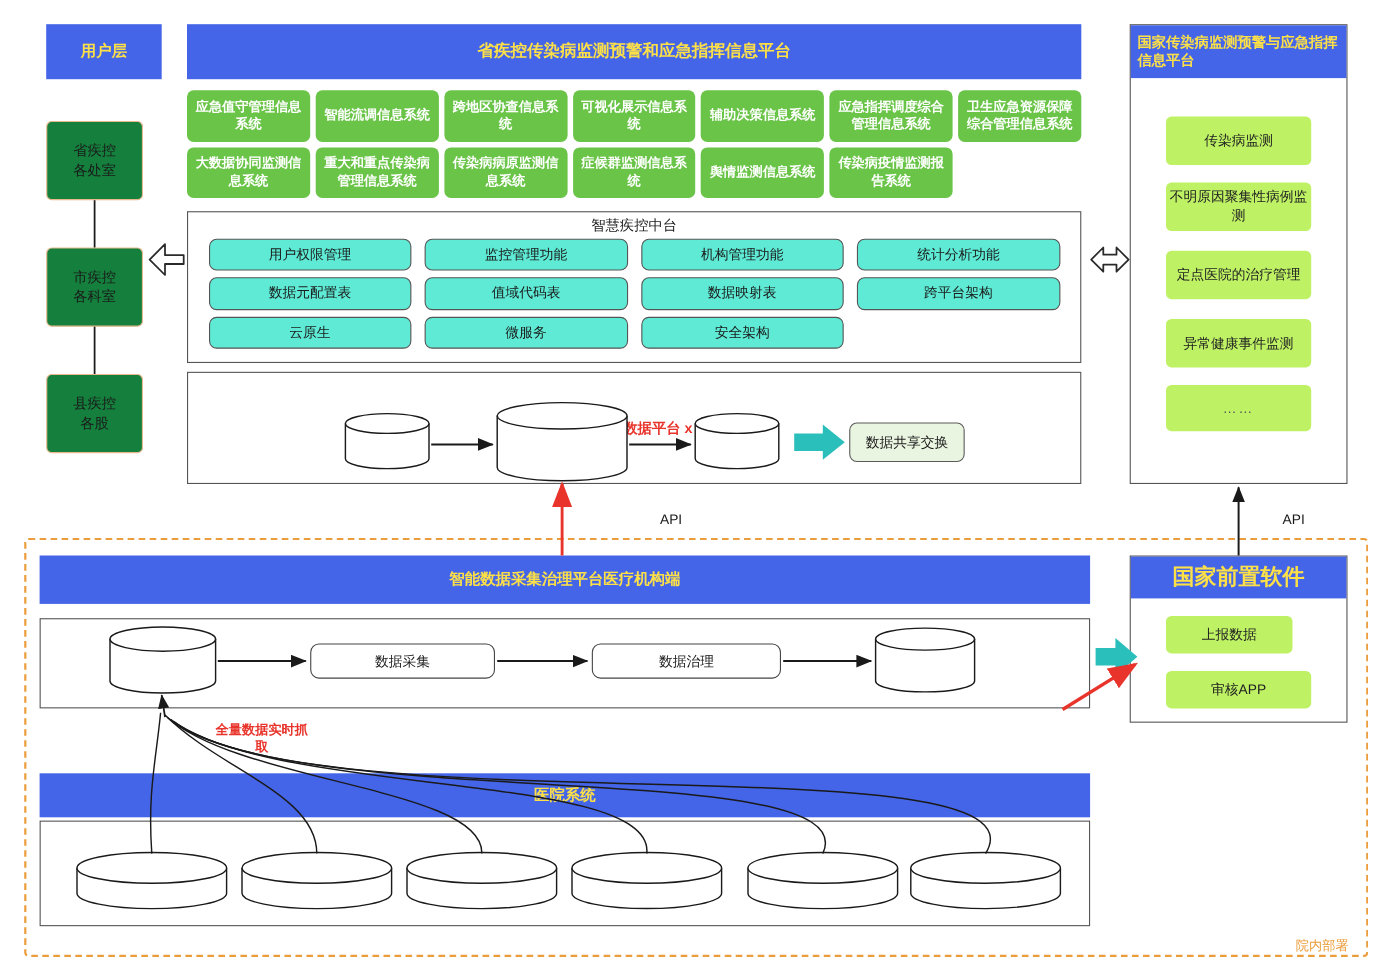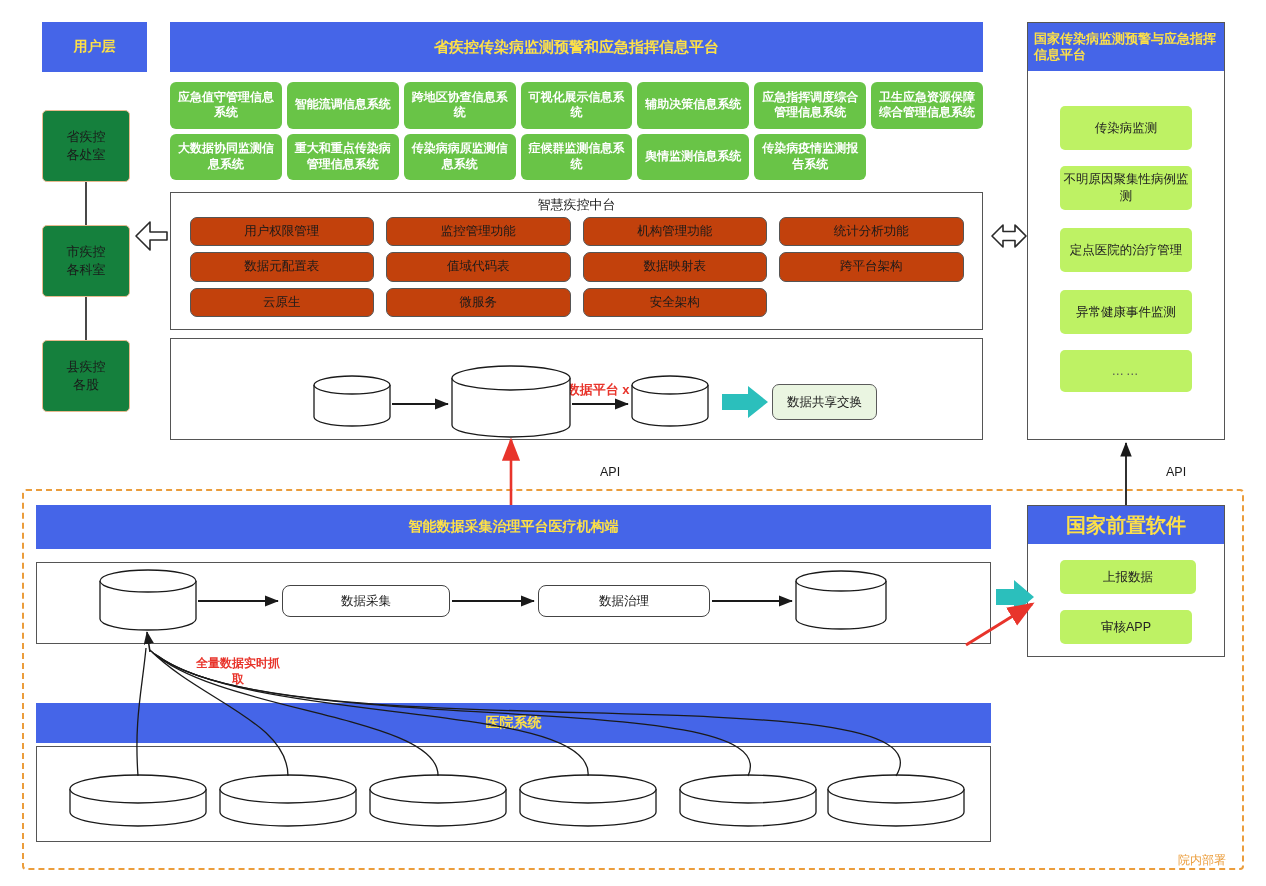--- a/index.html
+++ b/index.html
@@ -24,21 +24,21 @@
     display:flex; align-items:center; justify-content:center;
     text-align:center; position:absolute; line-height:1.35; font-size:13px;
   }
   .green-box {
     background:#6cc644; background:#69c447;
     border-radius:6px; color:#ffffff; font-weight:bold;
     display:flex; align-items:center; justify-content:center;
     text-align:center; line-height:1.3; font-size:12px; padding:2px 4px;
   }
   .white-card {
-    background:#c2410c; border:1px solid #555; border-radius:7px;
+    background:#5eead4; border:1px solid #555; border-radius:7px;
     display:flex; align-items:center; justify-content:center;
     text-align:center; font-size:12.5px;
   }
   .grey-box {
     background:#bef264; border-radius:5px;
     display:flex; align-items:center; justify-content:center;
     text-align:center; font-size:12.5px; line-height:1.35; color:#222;
   }
   .panel { position:absolute; border:1.5px solid #555; background:#fff; }
   .panel-title {
@@ -157,21 +157,21 @@
 
   <div class="cyl-label" style="left:98px; top:784px; width:80px;">HIS</div>
   <div class="cyl-label" style="left:248px; top:784px; width:80px;">CIS</div>
   <div class="cyl-label" style="left:398px; top:784px; width:80px;">LIS</div>
   <div class="cyl-label" style="left:548px; top:784px; width:80px;">EMR</div>
   <div class="cyl-label" style="left:708px; top:784px; width:80px;">PACS</div>
   <div class="cyl-label" style="left:856px; top:784px; width:80px; color:#555; letter-spacing:2px;">……</div>
 
   <div class="panel" style="left:1027px; top:505px; width:198px; height:152px; border-width:1.5px;"></div>
   <div class="blue-bar" style="left:1028px; top:506px; width:196px; height:38px; font-size:20px;">国家前置软件</div>
-  <div class="grey-box" style="position:absolute; left:1060px; top:560px; width:136px; height:34px;">上报数据</div>
+  <div class="grey-box" style="position:absolute; left:1060px; top:560px; width:115px; height:34px;">上报数据</div>
   <div class="grey-box" style="position:absolute; left:1060px; top:610px; width:132px; height:34px;">审核APP</div>
 
 </div>
 
 <svg class="overlay" viewBox="0 0 1266 886">
   <defs>
     <marker id="ah" markerWidth="9" markerHeight="9" refX="7.5" refY="3.2" orient="auto">
       <path d="M0,0 L8,3.2 L0,6.4 z" fill="#1a1a1a"></path>
     </marker>
     <marker id="ahr" markerWidth="10" markerHeight="10" refX="8" refY="3.5" orient="auto">

